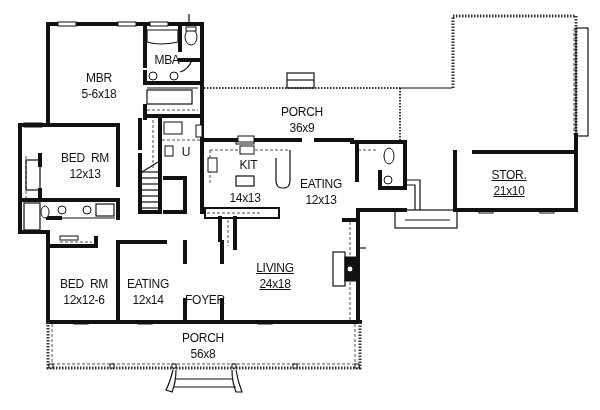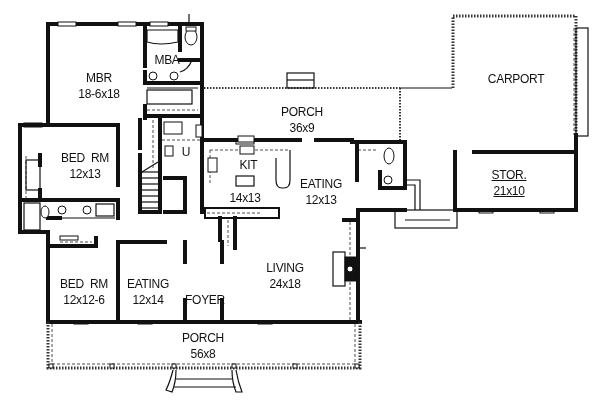--- a/index.html
+++ b/index.html
@@ -186,40 +186,39 @@
     <rect class="fix" x="355" y="364" width="4" height="4"></rect>
     <path class="thin" d="M173,370 Q170,382 166,390 L172,392 Q176,382 176,370"></path>
     <path class="thin" d="M236,370 Q238,382 242,392 L236,392 Q232,382 232,370"></path>
     <line class="thin" x1="176" y1="379" x2="232" y2="379"></line>
     <line class="thin" x1="174" y1="387" x2="236" y2="387"></line>
   </g>
 </svg>
 
 <div class="room-label" style="left:99px; top:70px;text-align:center;">
   <span>MBR</span>
-  <span class="dim">18-6x18</span>
+  <span class="dim">5-6x18</span>
 </div>
 <div class="room-label" style="left:167px; top:52px;">
   <span>MBA</span>
 </div>
 <div class="room-label" style="left:186px; top:144px;">
   <span>U</span>
 </div>
 <div class="room-label" style="left:244px; top:157px;padding-left:9px;">
   <span>KIT</span>
 </div>
 <div class="room-label" style="left:245px; top:190px;">
   <span>14x13</span>
 </div>
 <div class="room-label" style="left:302px; top:104px;">
   <span>PORCH</span>
   <span class="dim">36x9</span>
 </div>
 <div class="room-label" style="left:516px; top:71px;">
-  <span>CARPORT</span>
 </div>
 <div class="room-label" style="left:509px; top:167px;text-decoration:underline;">
   <span>STOR.</span>
   <span class="dim">21x10</span>
 </div>
 <div class="room-label" style="left:85px; top:150px;">
   <span style="white-space:pre">BED  RM</span>
   <span class="dim">12x13</span>
 </div>
 <div class="room-label" style="left:321px; top:176px;">
@@ -230,20 +229,20 @@
   <span style="white-space:pre">BED  RM</span>
   <span class="dim">12x12-6</span>
 </div>
 <div class="room-label" style="left:148px; top:276px;">
   <span>EATING</span>
   <span class="dim">12x14</span>
 </div>
 <div class="room-label" style="left:205px; top:292px;">
   <span>FOYER</span>
 </div>
-<div class="room-label" style="left:285px; top:260px;">
+<div class="room-label" style="left:275px; top:260px;text-decoration:underline;">
   <span>LIVING</span>
   <span class="dim">24x18</span>
 </div>
 <div class="room-label" style="left:203px; top:330px;">
   <span>PORCH</span>
   <span class="dim">56x8</span>
 </div>
 
 </body></html>

